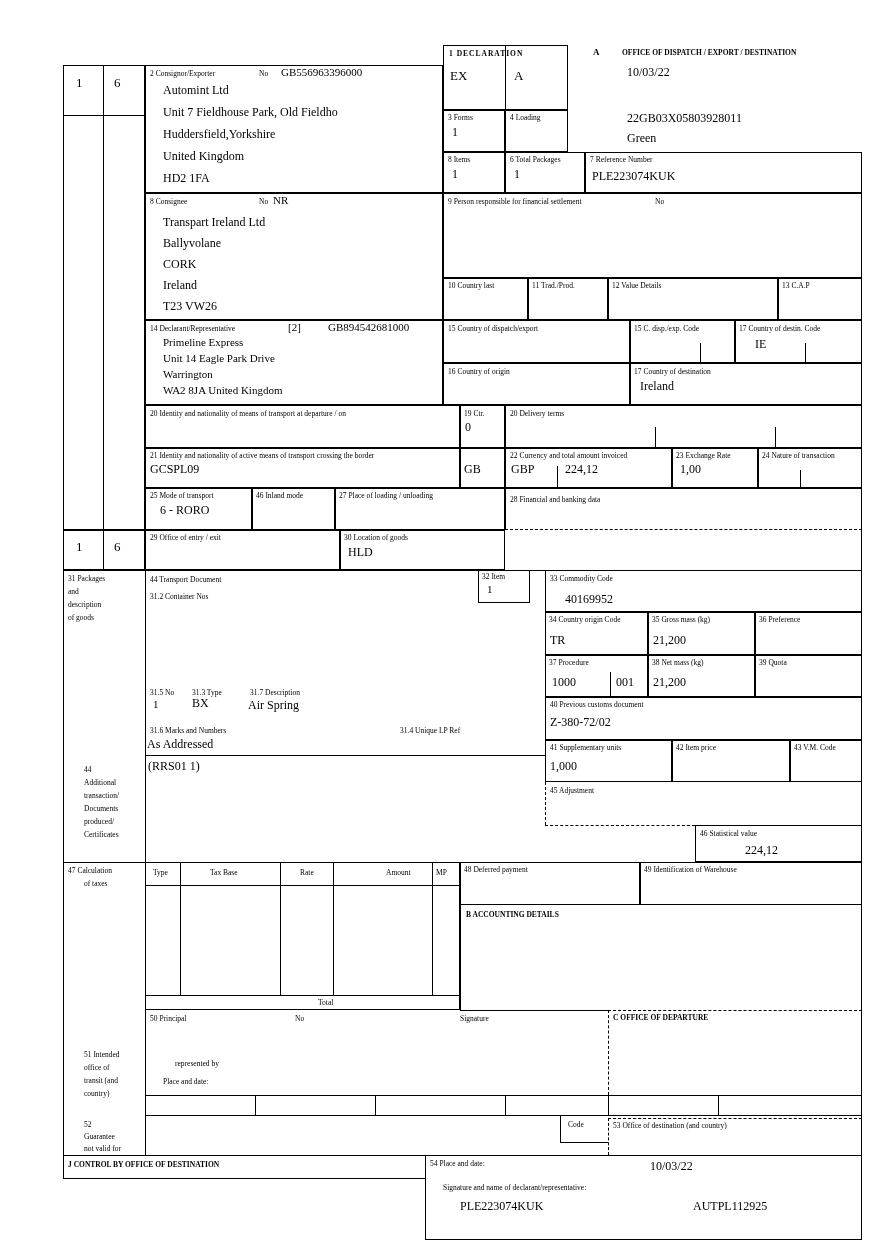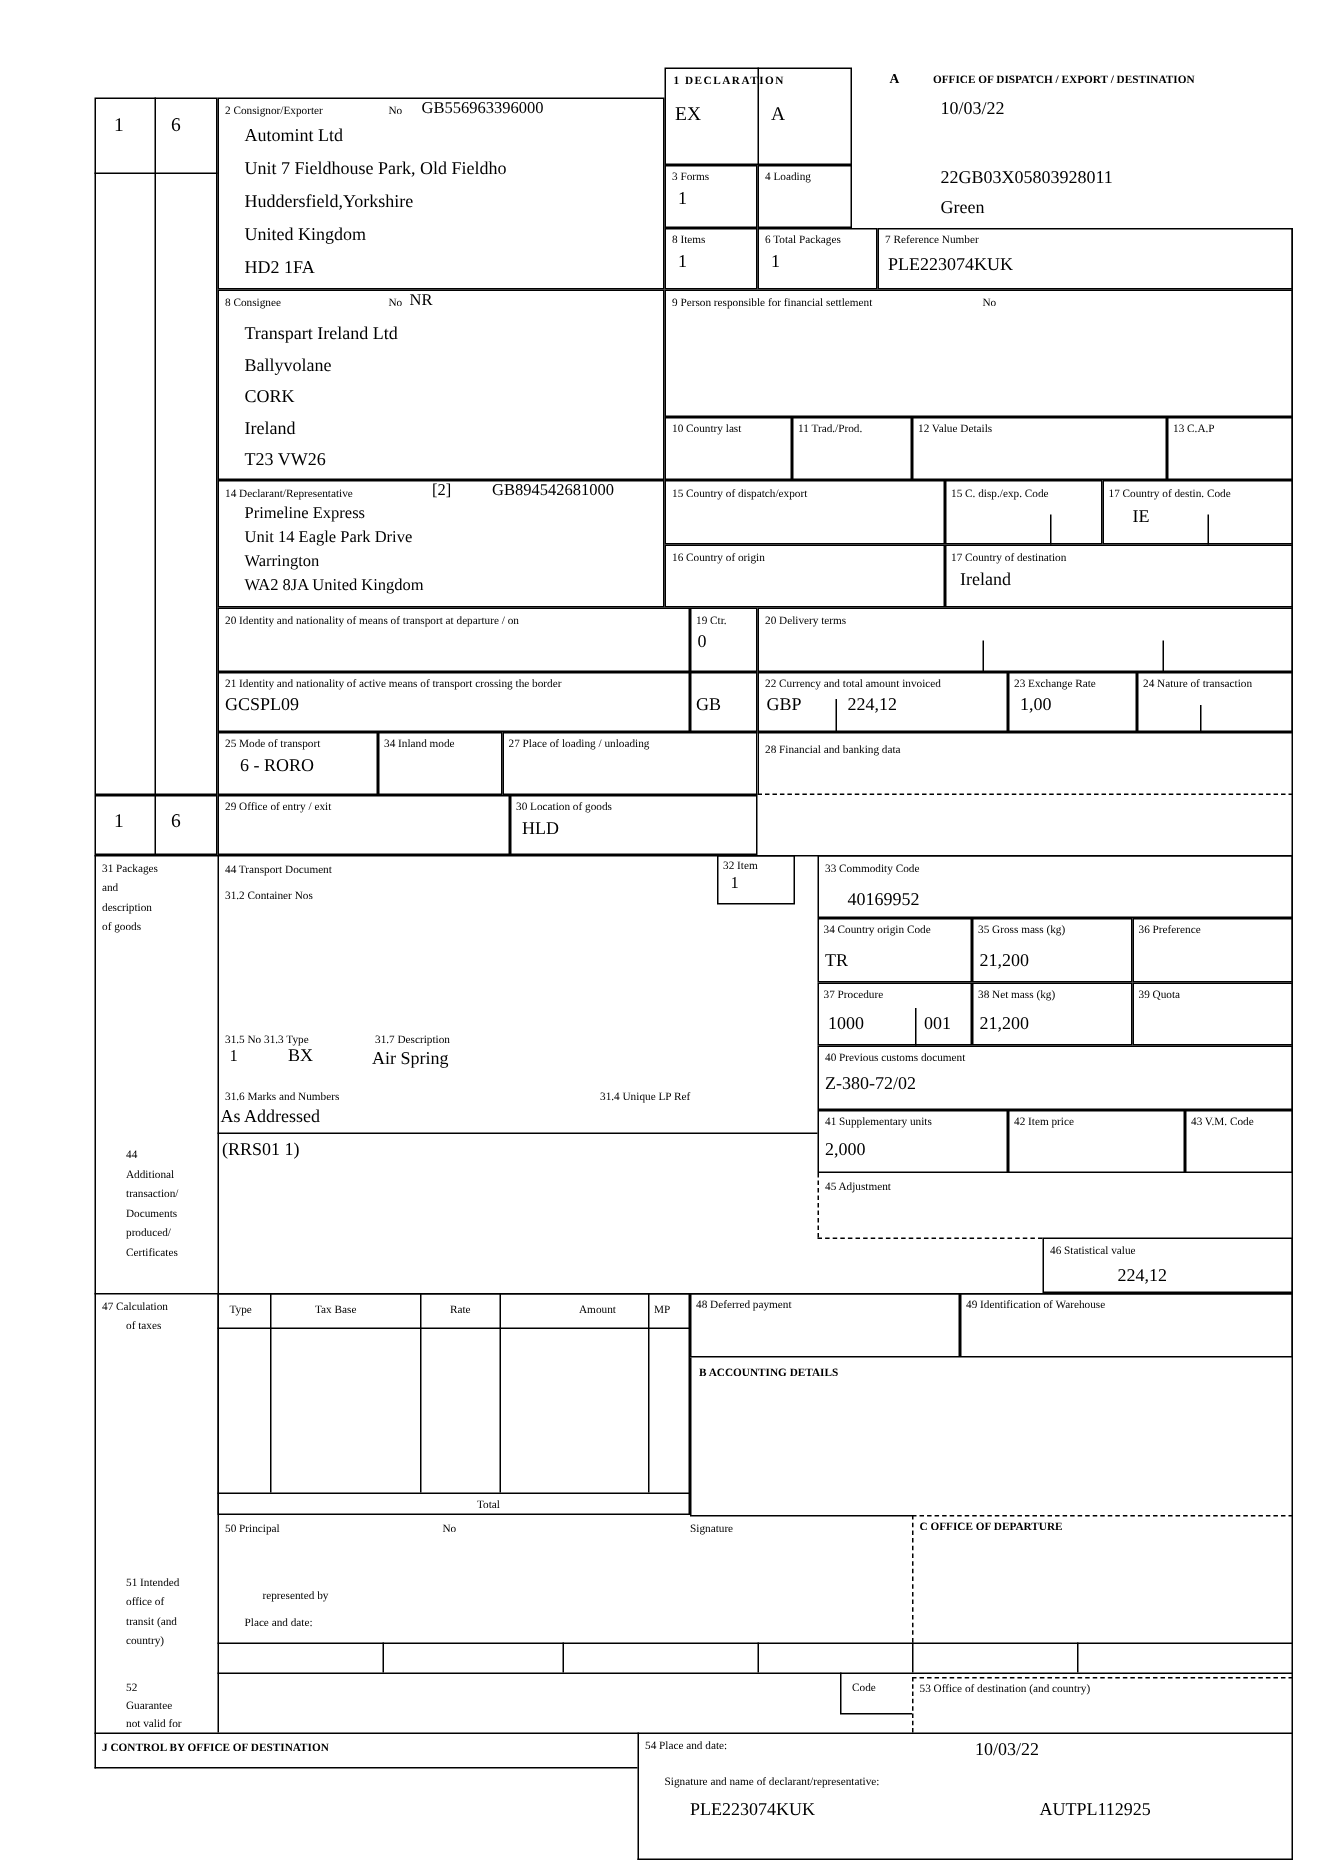--- a/index.html
+++ b/index.html
@@ -135,21 +135,21 @@
   <span class="t" style="left:676px;top:451px">23 Exchange Rate</span>
   <span class="v" style="left:680px;top:463px">1,00</span>
   <div class="b" style="left:758px;top:448px;width:104px;height:40px"></div>
   <span class="t" style="left:762px;top:451px">24 Nature of transaction</span>
   <div class="ln" style="left:800px;top:470px;width:1px;height:18px"></div>
 
   <div class="b" style="left:145px;top:488px;width:107px;height:42px"></div>
   <span class="t" style="left:150px;top:491px">25 Mode of transport</span>
   <span class="v" style="left:160px;top:504px">6 - RORO</span>
   <div class="b" style="left:252px;top:488px;width:83px;height:42px"></div>
-  <span class="t" style="left:256px;top:491px">34 Inland mode</span>
+  <span class="t" style="left:256px;top:491px">46 Inland mode</span>
   <div class="b" style="left:335px;top:488px;width:170px;height:42px"></div>
   <span class="t" style="left:339px;top:491px">27 Place of loading / unloading</span>
   <div class="b" style="left:505px;top:488px;width:357px;height:42px;border-bottom:1px dashed #000"></div>
   <span class="t" style="left:510px;top:495px">28 Financial and banking data</span>
 
   <div class="b" style="left:145px;top:530px;width:195px;height:40px"></div>
   <span class="t" style="left:150px;top:533px">29 Office of entry / exit</span>
   <div class="b" style="left:340px;top:530px;width:165px;height:40px"></div>
   <span class="t" style="left:344px;top:533px">30 Location of goods</span>
   <span class="v" style="left:348px;top:546px">HLD</span>
@@ -189,34 +189,34 @@
   <div class="b" style="left:648px;top:655px;width:107px;height:42px"></div>
   <span class="t" style="left:652px;top:658px">38 Net mass (kg)</span>
   <span class="v" style="left:653px;top:676px">21,200</span>
   <div class="b" style="left:755px;top:655px;width:107px;height:42px"></div>
   <span class="t" style="left:759px;top:658px">39 Quota</span>
   <div class="b" style="left:545px;top:697px;width:317px;height:43px"></div>
   <span class="t" style="left:550px;top:700px">40 Previous customs document</span>
   <span class="v" style="left:550px;top:716px">Z-380-72/02</span>
 
   <span class="t" style="left:150px;top:688px">31.5 No</span>
-  <span class="t" style="left:176px;top:688px">31.3 Type</span>
+  <span class="t" style="left:192px;top:688px">31.3 Type</span>
   <span class="t" style="left:250px;top:688px">31.7 Description</span>
   <span class="v s11" style="left:153px;top:698px">1</span>
   <span class="v" style="left:192px;top:697px">BX</span>
   <span class="v" style="left:248px;top:699px">Air Spring</span>
   <span class="t" style="left:150px;top:726px">31.6 Marks and Numbers</span>
   <span class="t" style="left:400px;top:726px">31.4 Unique LP Ref</span>
   <span class="v" style="left:147px;top:738px">As Addressed</span>
   <div class="ln" style="left:145px;top:755px;width:400px;height:1px"></div>
   <span class="v" style="left:148px;top:760px">(RRS01 1)</span>
 
   <div class="b" style="left:545px;top:740px;width:127px;height:42px"></div>
   <span class="t" style="left:550px;top:743px">41 Supplementary units</span>
-  <span class="v" style="left:550px;top:760px">2,000</span>
+  <span class="v" style="left:550px;top:760px">1,000</span>
   <div class="b" style="left:672px;top:740px;width:118px;height:42px"></div>
   <span class="t" style="left:676px;top:743px">42 Item price</span>
   <div class="b" style="left:790px;top:740px;width:72px;height:42px"></div>
   <span class="t" style="left:794px;top:743px">43 V.M. Code</span>
   <div class="dv" style="left:545px;top:782px;height:43px"></div>
   <div class="dh" style="left:545px;top:825px;width:150px"></div>
   <span class="t" style="left:550px;top:786px">45 Adjustment</span>
   <div class="b" style="left:695px;top:825px;width:167px;height:37px"></div>
   <span class="t" style="left:700px;top:829px">46 Statistical value</span>
   <span class="v" style="left:745px;top:844px">224,12</span>

